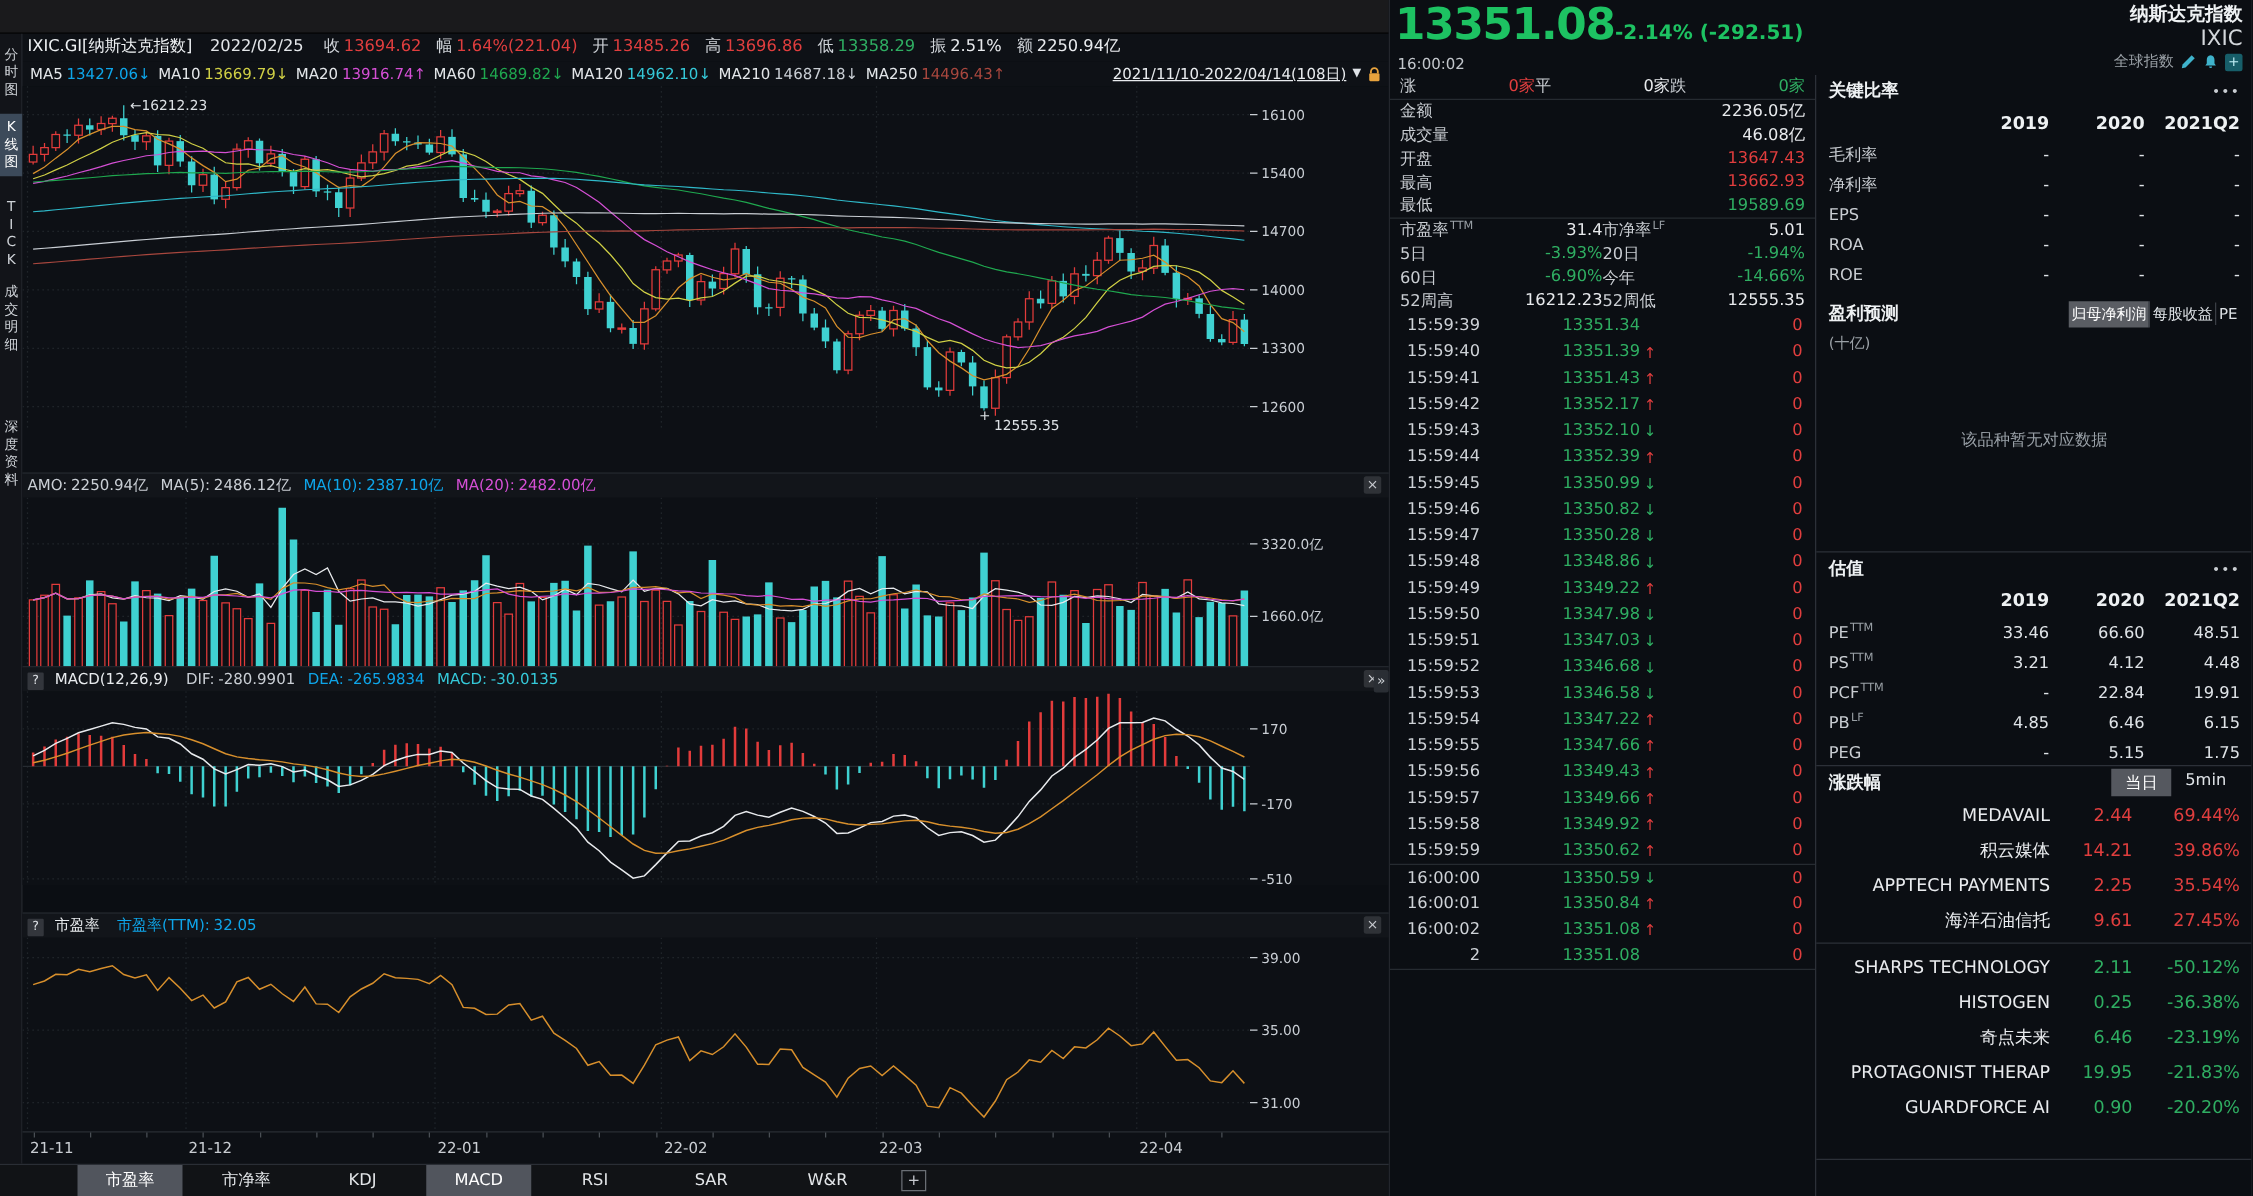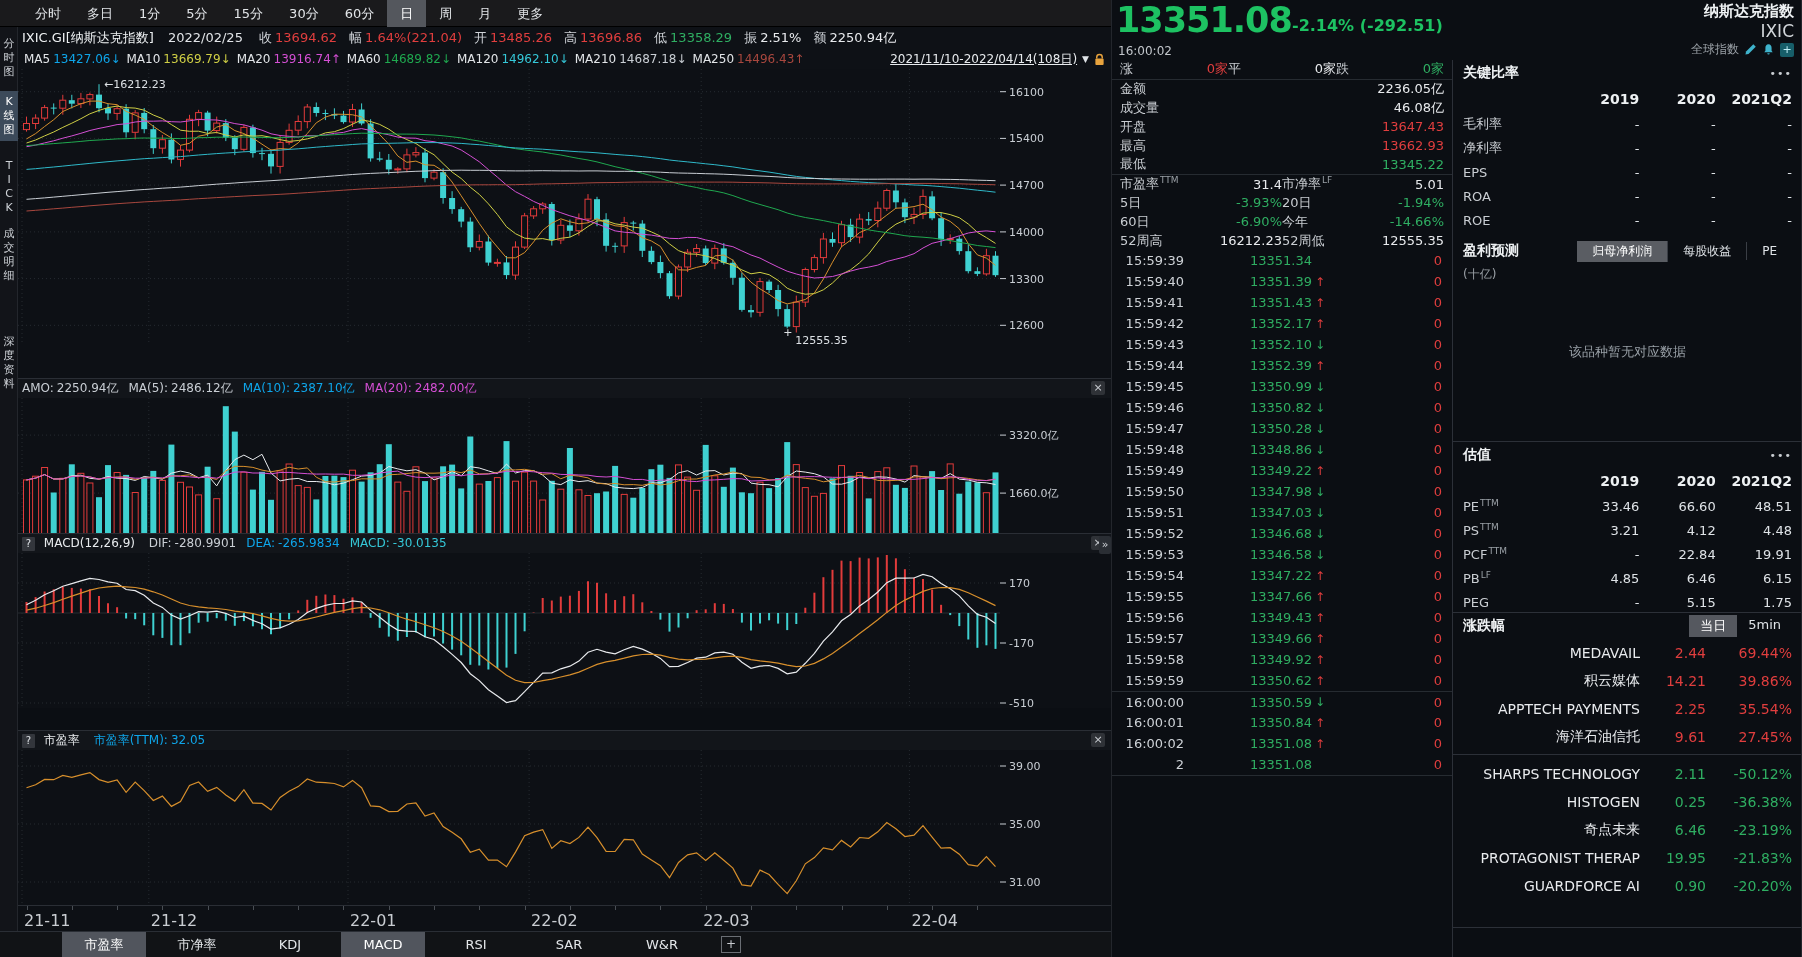--- a/index.html
+++ b/index.html
@@ -36,21 +36,21 @@
   
   .chartbox{position:absolute;left:18px;background:#0d1015;}
   .phead{position:relative;height:19px;line-height:19px;font-size:12px;padding-left:4px;white-space:nowrap;background:#12151a;}
   .pitem{margin-right:10px;}
   .pitem .pl{margin-right:3px;}
   .ptitle{color:#e8ebee;margin-right:10px;}
   .qbox{display:inline-block;width:13px;height:14px;line-height:14px;text-align:center;background:#33363c;color:#dfe3e7;font-size:10px;margin-right:5px;border-radius:1px;}
   .pclose{position:absolute;right:6px;top:2px;width:14px;height:14px;line-height:13px;text-align:center;background:#2f3237;color:#c8cbd0;font-size:11px;border-radius:2px;}
   svg{display:block;}
   .xaxis{position:absolute;left:18px;top:905px;width:1093px;height:26px;border-top:1px solid #2a2e35;background:#0d1015;}
-  .xlab{position:absolute;top:5px;font-size:16px;color:#c9cdd2;}
+  .xlab{position:absolute;top:5px;font-size:12px;color:#c9cdd2;}
   .xtick{position:absolute;top:0;width:1px;height:4px;background:#4a4f55;}
   
   .tabbar{position:absolute;left:0;top:931px;width:1111px;height:26px;background:#111316;border-top:1px solid #2a2e35;display:flex;align-items:center;}
   .btab{width:84px;margin-right:9px;text-align:center;line-height:26px;height:26px;font-size:13px;color:#e3e6e9;}
   .btab:first-child{margin-left:62px;}
   .btab.active{background:#51555d;color:#fff;}
   .addbox{width:20px;height:17px;line-height:15px;text-align:center;border:1px solid #6a6e74;color:#c8cbd0;font-size:12px;margin-left:8px;}
   .expander{position:absolute;left:1099px;top:536px;width:12px;height:18px;line-height:18px;text-align:center;background:#2a2e34;color:#cfd3d8;font-size:11px;border-radius:2px;}
   
   .vdiv1{position:absolute;left:1111px;top:0;width:1px;height:957px;background:#23262c;}
@@ -83,21 +83,21 @@
   .sec{position:relative;}
   .sechead{height:26px;display:flex;align-items:center;padding:0 10px;}
   .sectitle{font-weight:700;font-size:14px;color:#eef1f3;}
   .secmenu{margin-left:auto;color:#c9cdd2;font-size:11px;letter-spacing:1px;}
   .tcols{display:grid;grid-template-columns:100px 1fr 1fr 1fr;height:26px;align-items:center;padding:0 10px;}
   .tcols span{text-align:right;font-weight:700;font-size:14px;color:#eef1f3;}
   .trow4{display:grid;grid-template-columns:100px 1fr 1fr 1fr;height:24px;align-items:center;padding:0 10px;font-size:13px;}
   .trow4 .rl{color:#c9cdd2;text-align:left;}
   .trow4 span{text-align:right;color:#dfe3e7;}
   .ftabs{margin-left:auto;display:flex;align-items:center;font-size:12px;color:#dfe3e7;}
-  .ftab{padding:2px 15px;}
+  .ftab{padding:2px 2px;}
   .ftab + .ftab{border-left:1px solid #3a3e45;}
   .ftab.active{background:#5a5d63;color:#fff;}
   .unit{padding:2px 10px;color:#9aa0a6;font-size:12px;}
   .empty{position:absolute;top:105px;left:0;right:0;text-align:center;color:#99a0a7;font-size:13px;}
   .sec.bt{border-top:1px solid #2c3038;}
   .mtabs{margin-left:auto;display:flex;font-size:13px;color:#dfe3e7;}
   .mtab{padding:2px 11px;}
   .mtab.active{background:#55585f;color:#fff;}
   .mrow{display:grid;grid-template-columns:1fr 66px 86px;height:28px;align-items:center;padding:0 10px;font-size:14px;}
   .mname{color:#e9ebee;white-space:nowrap;overflow:hidden;}
@@ -108,33 +108,20 @@
   .red{color:#e03e3e;} .grn{color:#2fae62;} .wht{color:#e8eaed;}
   .c-org{color:#0ea5e9;} .c-yel{color:#cfcf45;} .c-mag{color:#d44fd4;}
   .c-grn{color:#1fa84f;} .c-cyn{color:#35c8d8;} .c-wht{color:#c9ced4;} .c-dred{color:#a8473e;}
 </style>
 </head>
 <body>
 
 <div class="app">
 
   <div class="toolbar">
-    <div class="ptabs" id="period-tabs">
-        <span class="ptab">分时</span>
-        <span class="ptab">多日</span>
-        <span class="ptab">1分</span>
-        <span class="ptab">5分</span>
-        <span class="ptab">15分</span>
-        <span class="ptab">30分</span>
-        <span class="ptab">60分</span>
-        <span class="ptab active">日</span>
-        <span class="ptab">周</span>
-        <span class="ptab">月</span>
-        <span class="ptab">更多</span>
-      </div>
   </div>
 
   <div class="inforow">
     <span class="sym">IXIC.GI[纳斯达克指数]</span>
     <span class="date">2022/02/25</span>
     <span id="info-fields"><span class="ifield"><span class="lbl">收</span><span class="red">13694.62</span></span><span class="ifield"><span class="lbl">幅</span><span class="red">1.64%(221.04)</span></span><span class="ifield"><span class="lbl">开</span><span class="red">13485.26</span></span><span class="ifield"><span class="lbl">高</span><span class="red">13696.86</span></span><span class="ifield"><span class="lbl">低</span><span class="grn">13358.29</span></span><span class="ifield"><span class="lbl">振</span><span class="wht">2.51%</span></span><span class="ifield"><span class="lbl">额</span><span class="wht">2250.94亿</span></span></span>
   </div>
 
   <div class="marow">
     <span id="ma-items"><span class="maitem"><span class="mlbl">MA5</span><span class="c-org">13427.06↓</span></span><span class="maitem"><span class="mlbl">MA10</span><span class="c-yel">13669.79↓</span></span><span class="maitem"><span class="mlbl">MA20</span><span class="c-mag">13916.74↑</span></span><span class="maitem"><span class="mlbl">MA60</span><span class="c-grn">14689.82↓</span></span><span class="maitem"><span class="mlbl">MA120</span><span class="c-cyn">14962.10↓</span></span><span class="maitem"><span class="mlbl">MA210</span><span class="c-wht">14687.18↓</span></span><span class="maitem"><span class="mlbl">MA250</span><span class="c-dred">14496.43↑</span></span></span>
@@ -834,21 +821,21 @@
       </div>
       <div class="srow">
         <span class="sgrp">
           <span class="slbl">最高</span>
           <span class="sval red">13662.93</span>
         </span>
       </div>
       <div class="srow">
         <span class="sgrp">
           <span class="slbl">最低</span>
-          <span class="sval grn">13345.22</span>
+          <span class="sval grn">19589.69</span>
         </span>
       </div>
       <div class="srow sep">
         <span class="sgrp">
           <span class="slbl">市盈率<sup class="sup">TTM</sup></span>
           <span class="sval wht">31.4</span>
         </span>
         <span class="sgrp">
           <span class="slbl">市净率<sup class="sup">LF</sup></span>
           <span class="sval wht">5.01</span>

